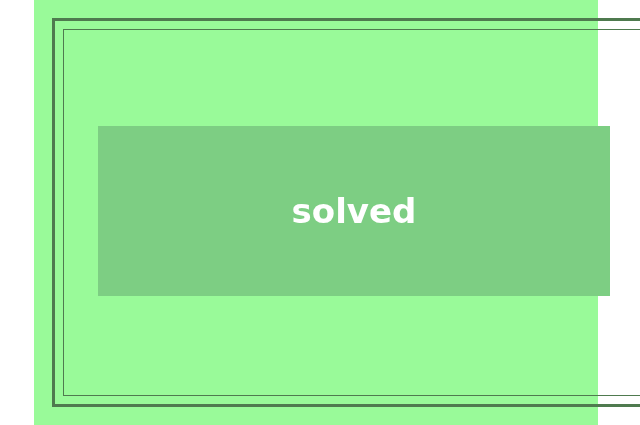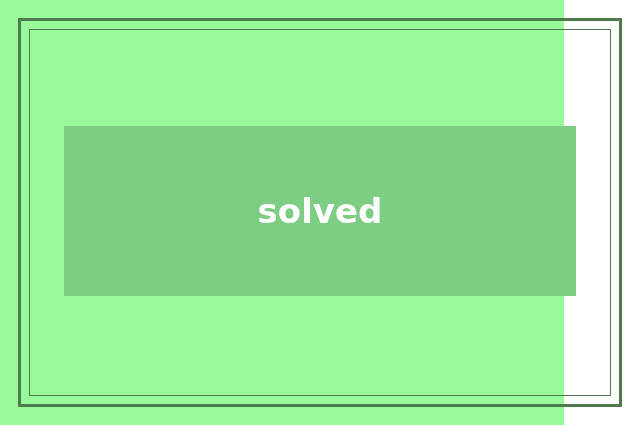--- a/index.html
+++ b/index.html
@@ -13,20 +13,21 @@
     overflow: hidden;
     font-family: "DejaVu Sans", "Liberation Sans", sans-serif;
   }
 
   #canvas {
     position: relative;
     width: 564px;
     height: 425px;
     box-sizing: border-box;
     background: #99fa99;
+    margin-left: 34px;
   }
 
   
   #outer-frame {
     position: absolute;
     left: 18px;
     top: 18px;
     width: 604px;
     height: 389px;
     box-sizing: border-box;

